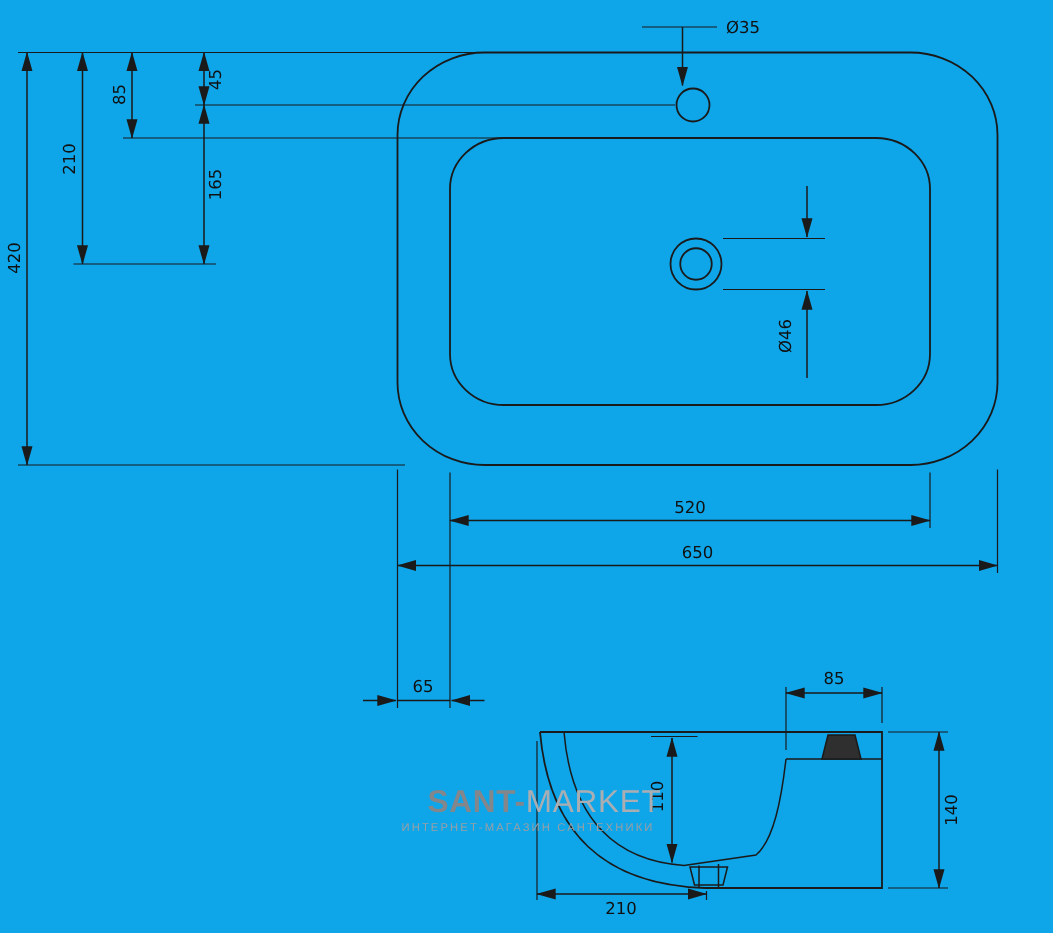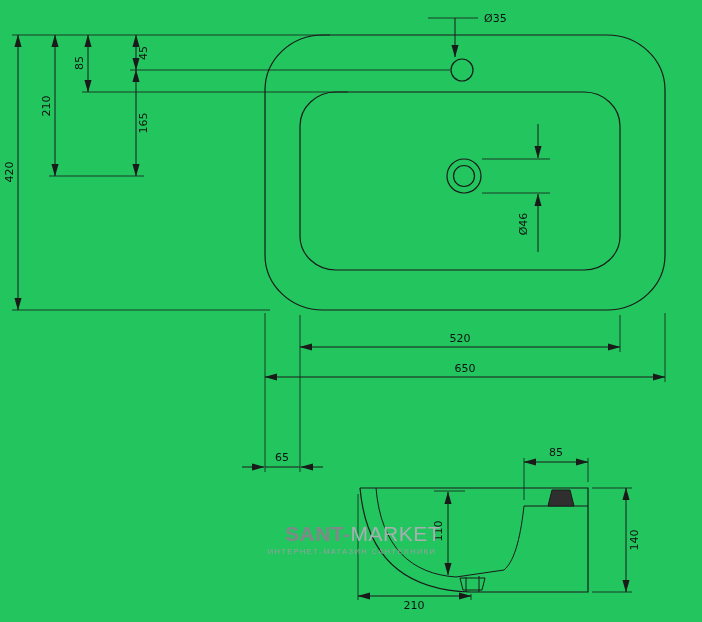--- a/index.html
+++ b/index.html
@@ -1,16 +1,16 @@
 <!DOCTYPE html>
 <html><head>
 <meta charset="utf-8">
 <style>
   html,body{margin:0;padding:0;background:#fff;}
-  .stage{position:relative;width:702px;height:622px;background:#22c55e;overflow:hidden;
+  .stage{position:relative;width:702px;height:622px;background:#0ea5e9;overflow:hidden;
          font-family:"Liberation Sans","DejaVu Sans",sans-serif;}
   svg{display:block;}
   .outline{fill:none;stroke:#1a1a1a;stroke-width:1.2;}
   .thin{fill:none;stroke:#1a1a1a;stroke-width:1;}
   .ext{fill:none;stroke:#1a1a1a;stroke-width:0.8;}
   .dimtxt{font-family:"DejaVu Sans","Liberation Sans",sans-serif;font-size:11px;fill:#111;}
   .mid{text-anchor:middle;}
   .dark{fill:#2f2f2f;stroke:#1a1a1a;stroke-width:1;}
   .wm1{font-family:"Liberation Sans",sans-serif;font-size:21px;font-weight:700;fill:#83878c;letter-spacing:.5px;}
   .wm2{font-family:"Liberation Sans",sans-serif;font-size:21px;font-weight:500;fill:#aaaeb3;letter-spacing:.5px;}

